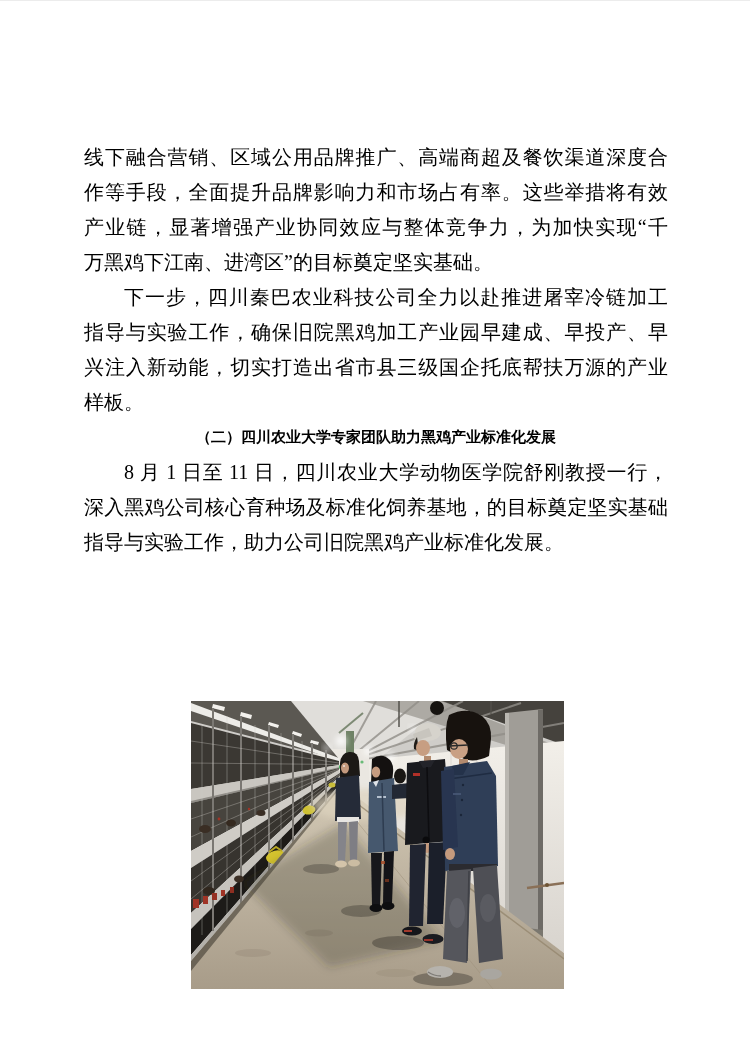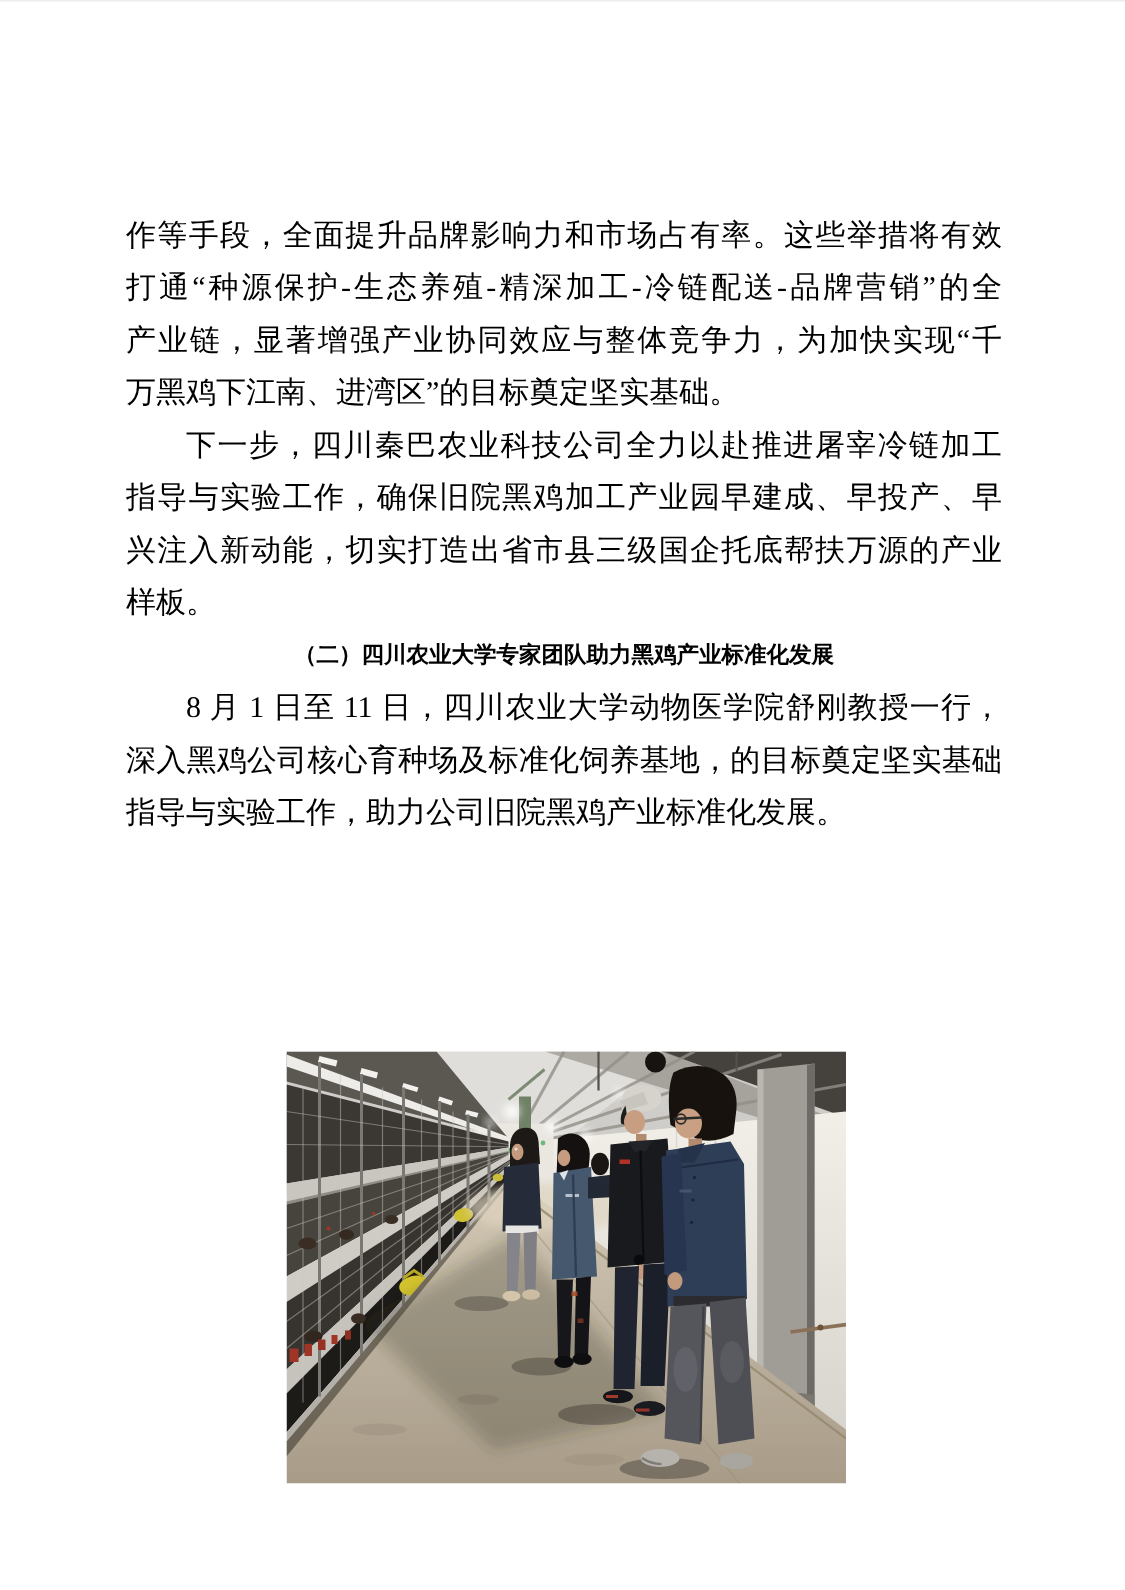--- a/index.html
+++ b/index.html
@@ -19,22 +19,22 @@
     line-height:0;
   }
   .photo svg{display:block;}
 </style>
 </head>
 <body>
 
 <div class="page">
 
   <div class="textblock">
+    <div class="ln jl">线下融合营销、区域公用品牌推广、高端商超及餐饮渠道深度合</div>
     <div class="ln jl">作等手段，全面提升品牌影响力和市场占有率。这些举措将有效</div>
-    <div class="ln jl">打通“种源保护-生态养殖-精深加工-冷链配送-品牌营销”的全</div>
     <div class="ln jl">产业链，显著增强产业协同效应与整体竞争力，为加快实现“千</div>
     <div class="ln left">万黑鸡下江南、进湾区”的目标奠定坚实基础。</div>
 
     <div class="ln jl ind">下一步，四川秦巴农业科技公司全力以赴推进屠宰冷链加工</div>
     <div class="ln jl">指导与实验工作，确保旧院黑鸡加工产业园早建成、早投产、早</div>
     <div class="ln jl">兴注入新动能，切实打造出省市县三级国企托底帮扶万源的产业</div>
     <div class="ln left">样板。</div>
 
     <div class="ln head">（二）四川农业大学专家团队助力黑鸡产业标准化发展</div>
 

